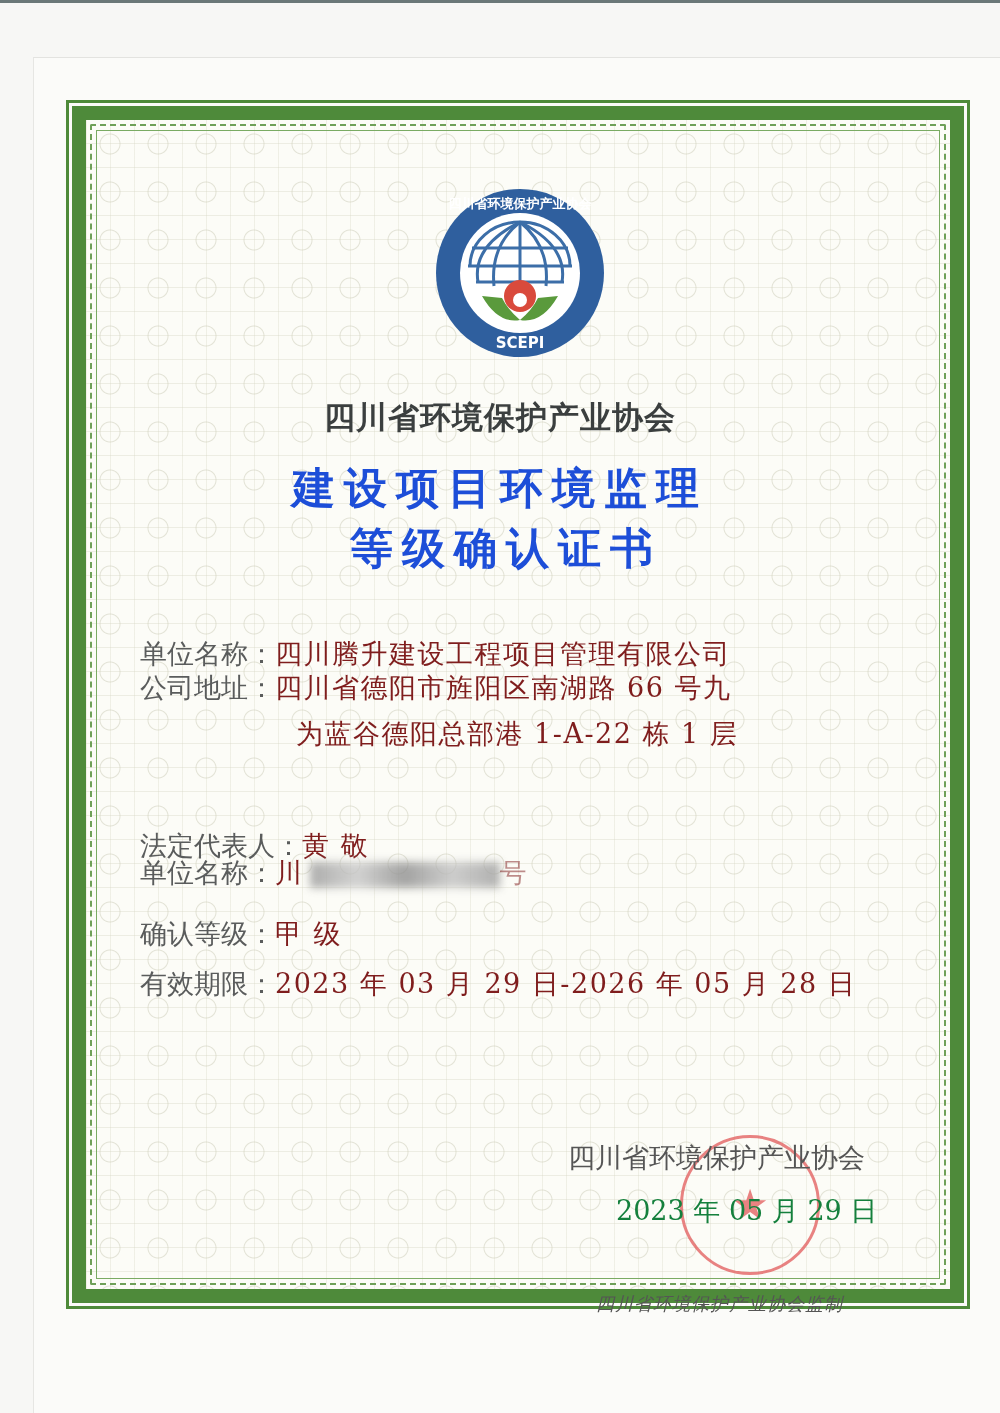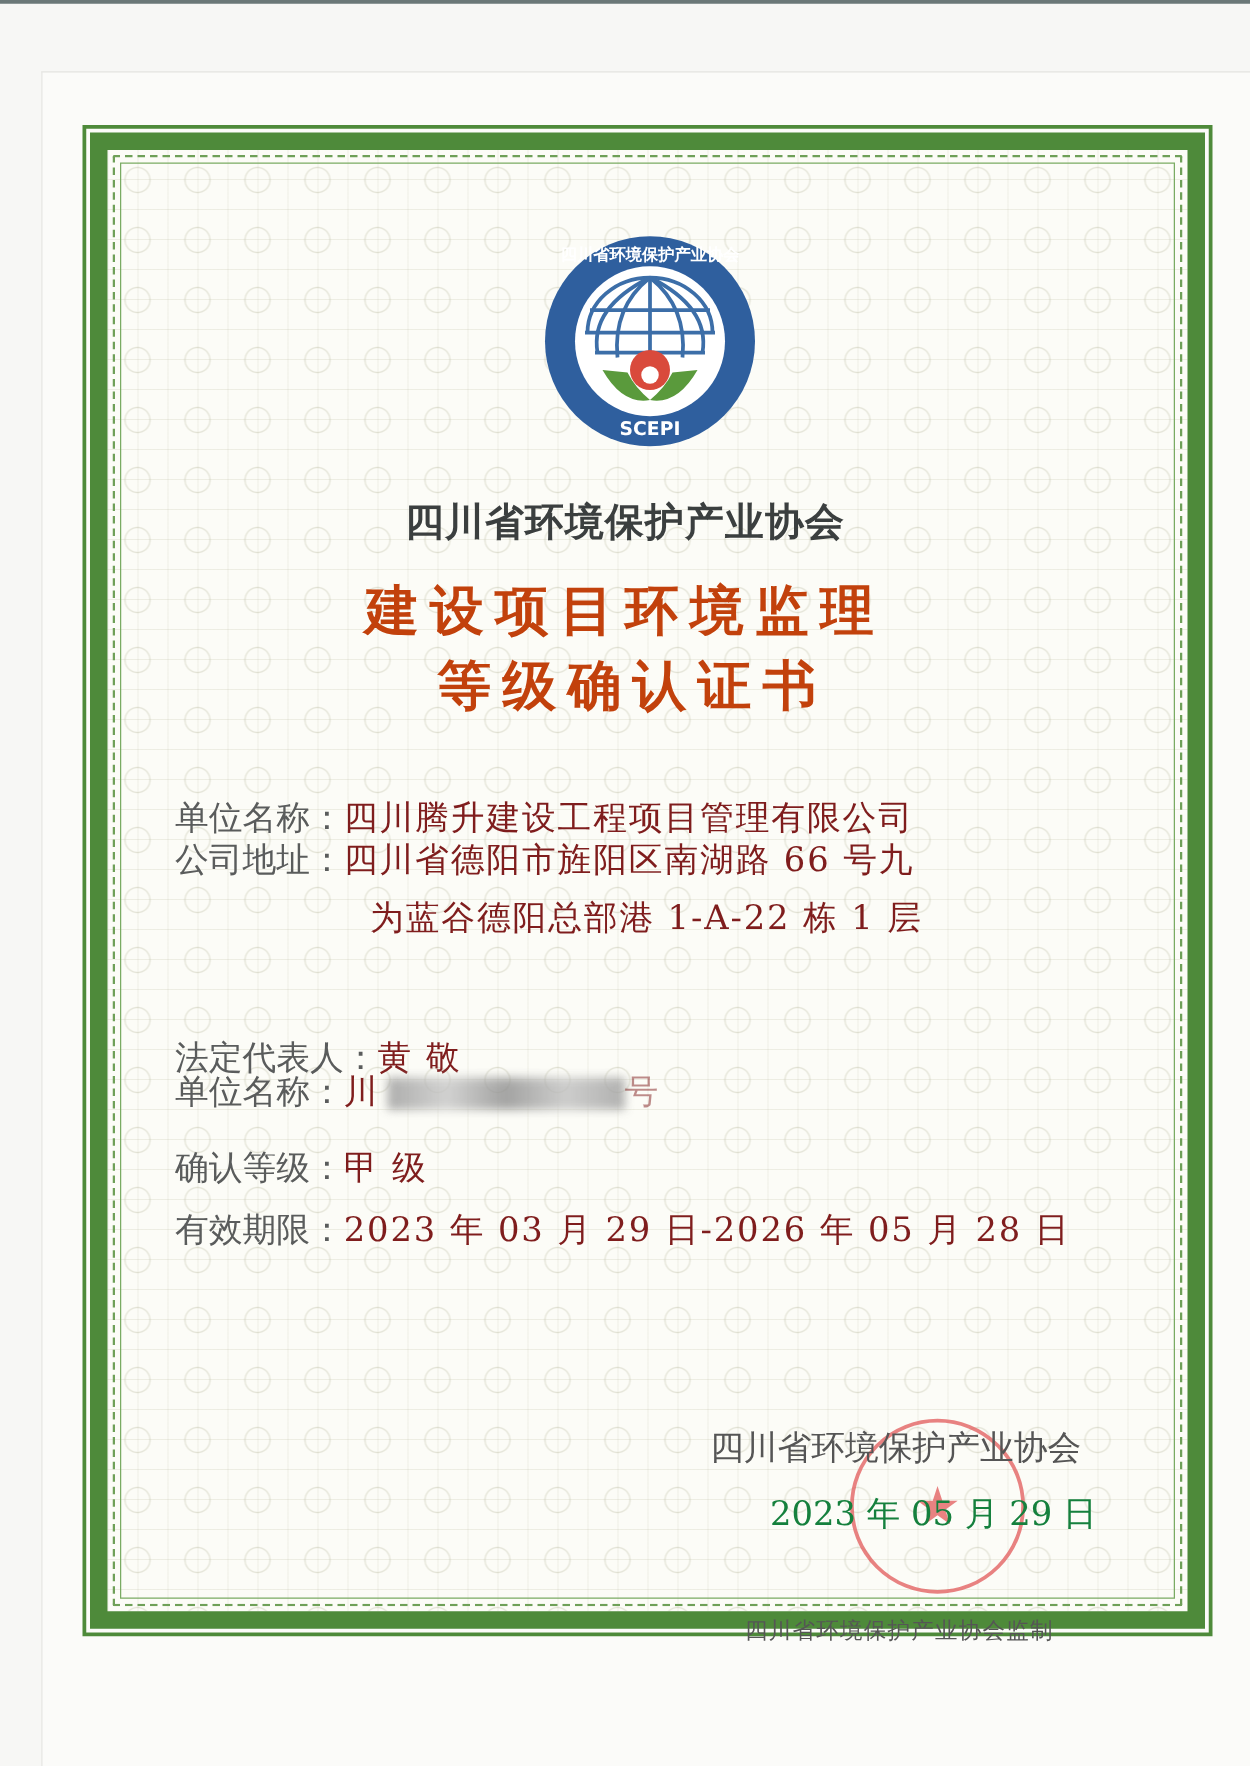--- a/index.html
+++ b/index.html
@@ -36,21 +36,21 @@
   }
   .logo {
     position:absolute; left:428px; top:186px; width:184px; height:174px;
   }
   .org-title {
     position:absolute; left:0; width:1000px; top:397px; text-align:center;
     font-size:31px; font-weight:bold; color:#3b3f3f; letter-spacing:1px;
   }
   .cert-title {
     position:absolute; left:0; width:1000px; text-align:center;
-    font-size:43px; font-weight:bold; color:#c2410c; letter-spacing:9px;
+    font-size:43px; font-weight:bold; color:#1d4ed8; letter-spacing:9px;
   }
   .t1 { top:460px; }
   .t2 { top:520px; left:6px; }
   .field {
     position:absolute; left:140px; font-size:27px; color:#5a5c5c;
     font-family:"DejaVu Sans", sans-serif; white-space:nowrap;
   }
   .field .val { font-family:"DejaVu Serif", serif; color:#7f1d1d; letter-spacing:1.5px; }
   .f-name { top:636px; }
   .f-addr1 { top:670px; }
@@ -73,21 +73,21 @@
   }
   .seal {
     position:absolute; left:680px; top:1135px; width:140px; height:140px;
     border:3px solid rgba(226,90,90,0.75); border-radius:50%; box-sizing:border-box;
   }
   .seal-star {
     position:absolute; left:50%; top:50%; transform:translate(-50%,-50%);
     font-size:42px; color:rgba(226,90,90,0.75); line-height:1;
   }
   .supervision {
-    position:absolute; left:596px; top:1292px; font-size:18px; color:#555; letter-spacing:1px;
+    position:absolute; left:596px; top:1292px; font-size:18px; color:#555; letter-spacing:1px;font-style:italic;
   }
 </style>
 </head>
 <body>
 
 <div class="scan-top"></div>
 <div class="sheet"></div>
 
 <div class="frame"></div>
 

